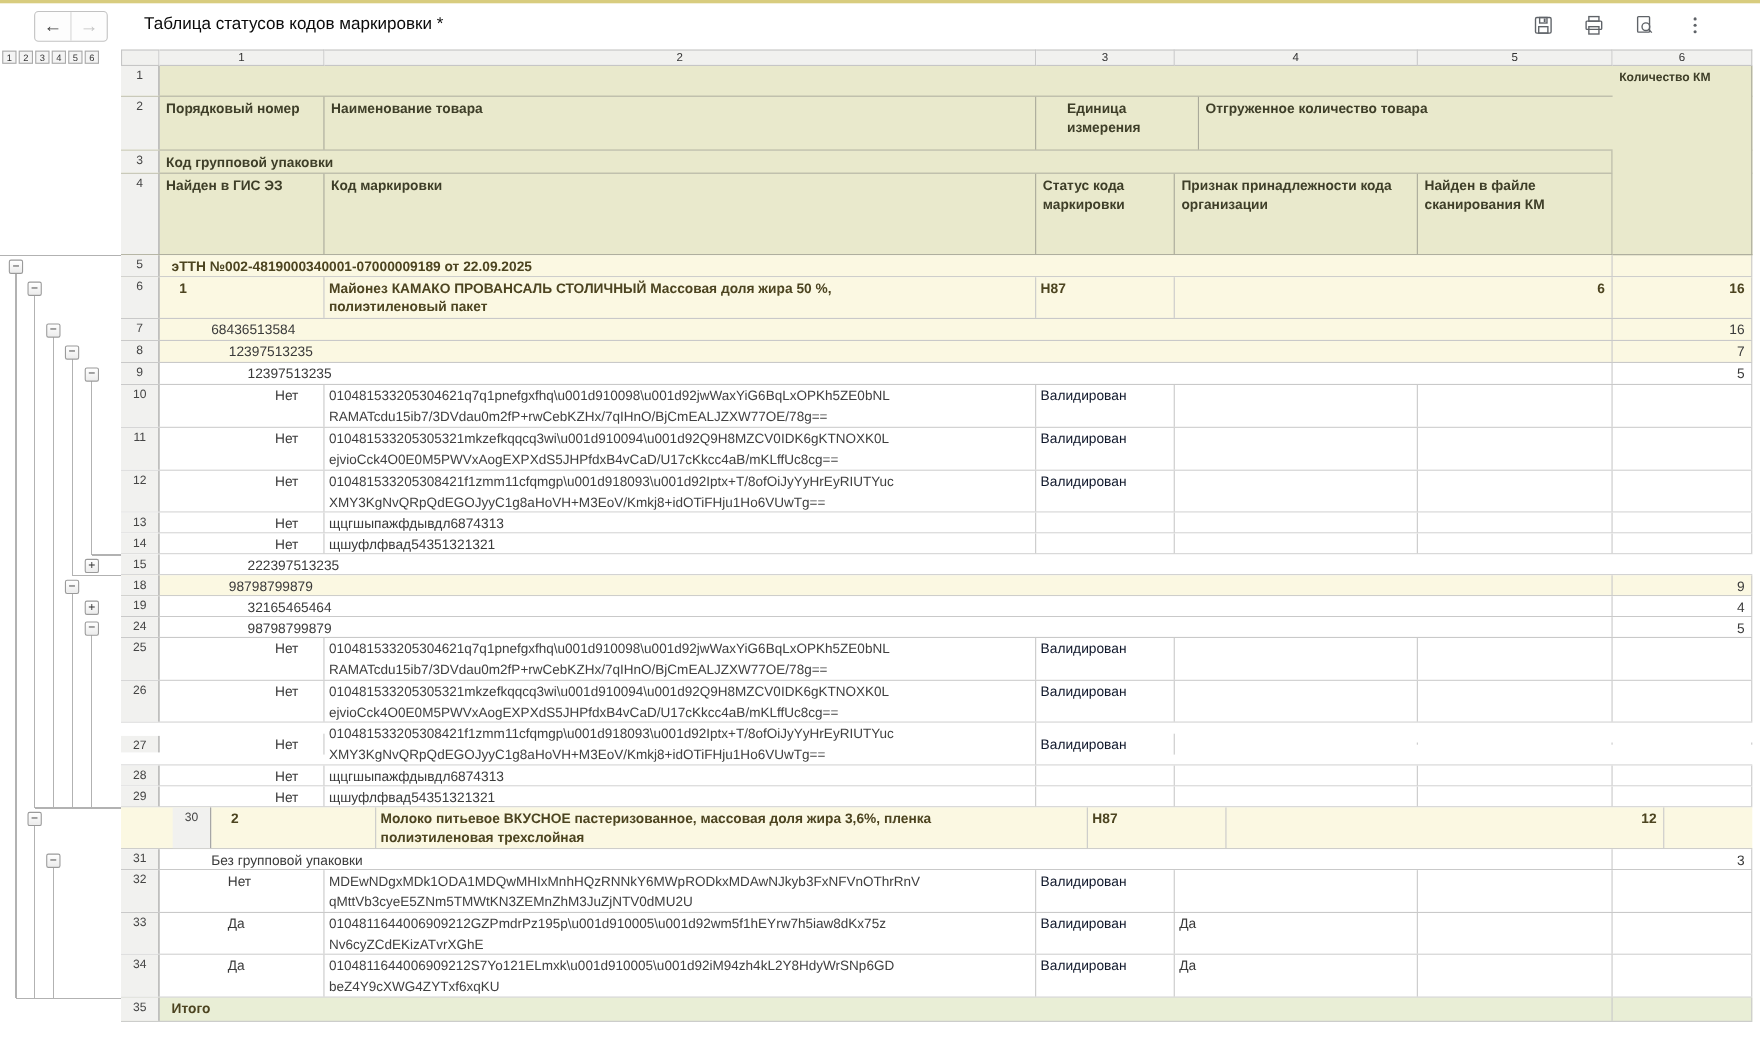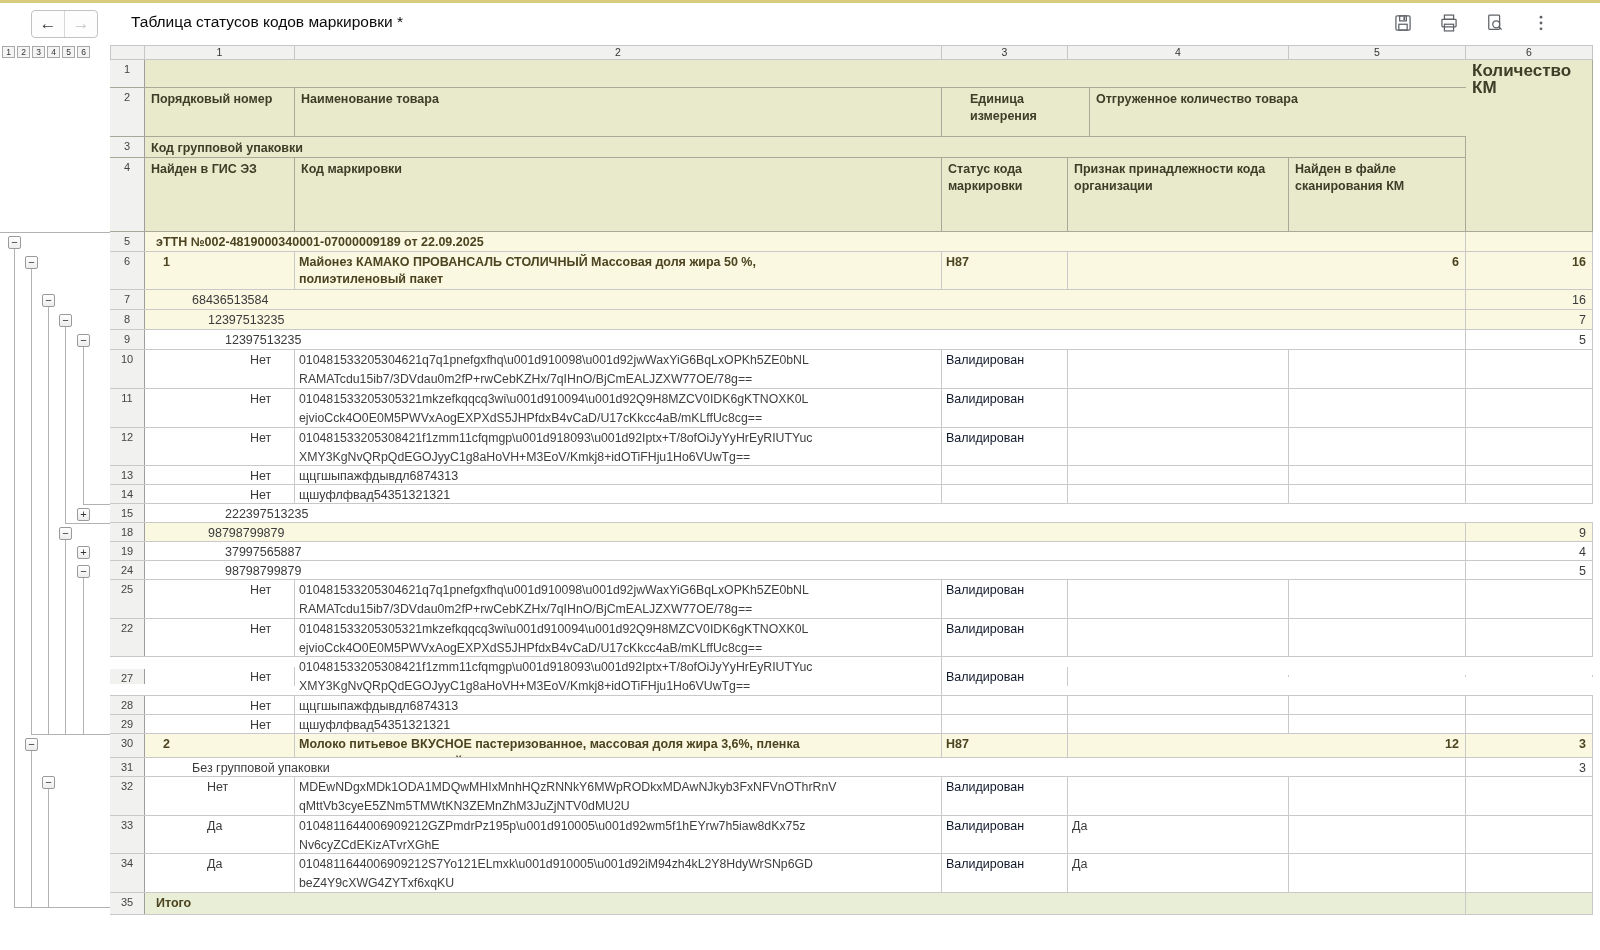--- a/index.html
+++ b/index.html
@@ -37,21 +37,21 @@
         line-height:17px;}
   .hc{font-weight:bold;color:#3e3e28;line-height:16.5px;padding:3px 6px 0 6px;}
   .gt{font-weight:bold;color:#4c4420;}
   .pt{color:#3a3a3a;}
   .ok{color:#0f172a;}
   .num{text-align:right;padding-right:6px;}
   .code{word-break:break-all;line-height:18.5px;padding-top:1px;font-size:12.3px;color:#3f3f3f;}
   .sel{box-shadow:inset 0 0 0 2px #eeb200;}
   #qtyhdr{position:absolute;left:1356px;top:15px;width:127px;height:172px;box-sizing:border-box;
           background:#e9e9cc;border-right:1px solid #a9a99a;border-bottom:1px solid #a9a99a;
-          font-weight:bold;color:#3e3e28;font-size:17px;line-height:16.5px;padding:3px 6px;}
+          font-weight:bold;color:#3e3e28;font-size:11px;line-height:16.5px;padding:3px 6px;}
   
   #tree{position:absolute;left:0;top:0;z-index:1;pointer-events:none;}
   .exp{position:absolute;width:13px;height:13px;box-sizing:border-box;border:1px solid #9a9a9a;
        border-radius:2px;background:linear-gradient(#ffffff,#ececec);font-size:11px;line-height:10px;
        text-align:center;color:#333;z-index:3;cursor:pointer;}
   svg .ln{stroke:#b2b2b2;stroke-width:1;shape-rendering:crispEdges;}
   .icon{stroke:#5f6368;fill:none;stroke-width:1.5;}
   .icon-fill{fill:#5f6368;stroke:none;}
 </style>
 </head>
@@ -243,40 +243,40 @@
         <div class="cell pt" style="width: 1558px; padding-left: 80px;">222397513235</div>
         <div class="cell pt num" style="width: 127px;">2</div>
       </div>
       <div class="row bg-c" style="height: 19px;">
         <div class="rownum">18</div>
         <div class="cell pt" style="width: 1321px; padding-left: 63px;">98798799879</div>
         <div class="cell pt num" style="width: 127px;">9</div>
       </div>
       <div class="row bg-w" style="height: 19px;">
         <div class="rownum">19</div>
-        <div class="cell pt" style="width: 1321px; padding-left: 80px;">37997565887</div>
+        <div class="cell pt" style="width: 1321px; padding-left: 80px;">32165465464</div>
         <div class="cell pt num" style="width: 127px;">4</div>
       </div>
       <div class="row bg-w" style="height: 19px;">
         <div class="rownum">24</div>
         <div class="cell pt" style="width: 1321px; padding-left: 80px;">98798799879</div>
         <div class="cell pt num" style="width: 127px;">5</div>
       </div>
       <div class="row bg-w" style="height: 39px;">
         <div class="rownum">25</div>
         <div class="cell pt" style="width: 150px; padding-left: 105px;">Нет</div>
         <div class="cell code" style="width: 647px;">010481533205304621q7q1pnefgxfhq\u001d910098\u001d92jwWaxYiG6BqLxOPKh5ZE0bNL
 RAMATcdu15ib7/3DVdau0m2fP+rwCebKZHx/7qIHnO/BjCmEALJZXW77OE/78g==</div>
         <div class="cell ok" style="width: 126px;">Валидирован</div>
         <div class="cell pt" style="width: 221px;"></div>
         <div class="cell pt" style="width: 177px;"></div>
         <div class="cell num" style="width: 127px;"></div>
       </div>
       <div class="row bg-w" style="height: 38px;">
-        <div class="rownum">22</div>
+        <div class="rownum">26</div>
         <div class="cell pt" style="width: 150px; padding-left: 105px;">Нет</div>
         <div class="cell code" style="width: 647px;">010481533205305321mkzefkqqcq3wi\u001d910094\u001d92Q9H8MZCV0IDK6gKTNOXK0L
 ejvioCck4O0E0M5PWVxAogEXPXdS5JHPfdxB4vCaD/U17cKkcc4aB/mKLffUc8cg==</div>
         <div class="cell ok" style="width: 126px;">Валидирован</div>
         <div class="cell pt" style="width: 221px;"></div>
         <div class="cell pt" style="width: 177px;"></div>
         <div class="cell num" style="width: 127px;"></div>
       </div>
       <div class="row bg-w" style="height: 39px; align-items: center;">
         <div class="rownum">27</div>
@@ -299,21 +299,21 @@
       </div>
       <div class="row bg-w" style="height: 19px;">
         <div class="rownum">29</div>
         <div class="cell pt" style="width: 150px; padding-left: 105px;">Нет</div>
         <div class="cell pt" style="width: 647px;">щшуфлфвад54351321321</div>
         <div class="cell pt" style="width: 126px;"></div>
         <div class="cell pt" style="width: 221px;"></div>
         <div class="cell pt" style="width: 177px;"></div>
         <div class="cell num" style="width: 127px;"></div>
       </div>
-      <div class="row bg-c" style="height: 24px;">
+      <div class="row bg-c" style="height: 38px; padding-left: 47px;">
         <div class="rownum">30</div>
         <div class="cell gt" style="width: 150px; padding-left: 18px;">2</div>
         <div class="cell gt" style="width: 647px;">Молоко питьевое ВКУСНОЕ пастеризованное, массовая доля жира 3,6%, пленка
 полиэтиленовая трехслойная</div>
         <div class="cell gt" style="width: 126px;">Н87</div>
         <div class="cell gt num" style="width: 398px;">12</div>
         <div class="cell gt num" style="width: 127px;">3</div>
       </div>
       <div class="row bg-w" style="height: 19px;">
         <div class="rownum">31</div>

